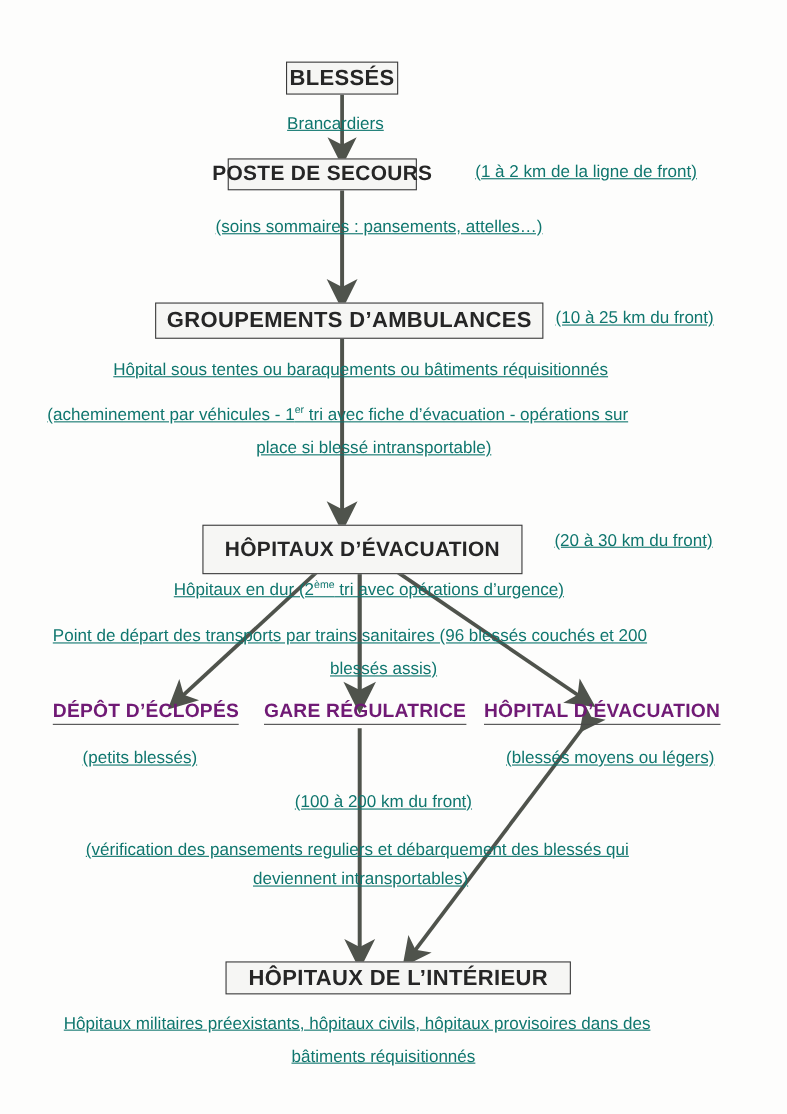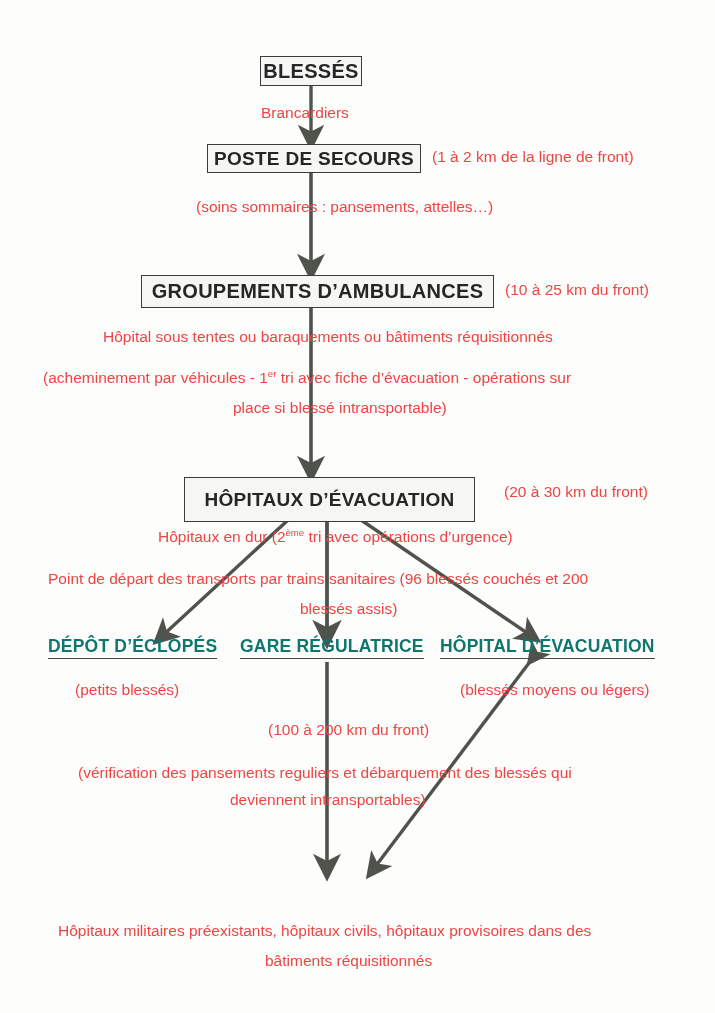--- a/index.html
+++ b/index.html
@@ -39,27 +39,28 @@
     color: #262626;
     text-align: center;
     white-space: nowrap;
   }
   .node-box .inner {
     display: inline-block;
     padding: 0 4px;
   }
   .note {
     position: absolute;
-    color: #ef4444;
+    color: #0f766e;
     white-space: nowrap;
+    text-decoration: underline;
   }
   .heading-underlined {
     position: absolute;
     font-weight: bold;
-    color: #0f766e;
+    color: #701a75;
     text-align: center;
     white-space: nowrap;
     border-bottom: 1.8px solid #4a4a4a;
     padding-bottom: 1px;
     letter-spacing: 0.2px;
   }
   sup {
     font-size: 0.62em;
     vertical-align: super;
     line-height: 0;
@@ -94,32 +95,35 @@
 
     <line x1="327" y1="662" x2="327" y2="871" stroke="#4f534c" stroke-width="3.6" marker-end="url(#ah)"></line>
 
     <line x1="532" y1="659" x2="372" y2="871" stroke="#4f534c" stroke-width="3.4" marker-end="url(#ah)" marker-start="url(#ah-sm)"></line>
   </svg>
 
   <div class="node-box" style="left:260px; top:56px; width:102px; height:30px; font-size:20px;">
     <span class="inner">BLESSÉS</span>
   </div>
 
-  <div class="node-box" style="left:207px; top:144px; width:214px; height:29px; font-size:19px;">
+  <div class="node-box" style="left:207px; top:144px; width:172px; height:29px; font-size:19px;">
     <span class="inner">POSTE DE SECOURS</span>
   </div>
 
   <div class="node-box" style="left:141px; top:275px; width:353px; height:33px; font-size:20px;">
     <span class="inner">GROUPEMENTS D’AMBULANCES</span>
   </div>
 
   <div class="node-box" style="left:184px; top:477px; width:291px; height:45px; font-size:19px;">
     <span class="inner">HÔPITAUX D’ÉVACUATION</span>
   </div>
 
+  <div class="node-box" style="left:205px; top:874px; width:314px; height:30px; font-size:20px;">
+    <span class="inner">HÔPITAUX DE L’INTÉRIEUR</span>
+  </div>
 
   <div class="heading-underlined" style="left:48px; top:636px; font-size:17.5px;">DÉPÔT D’ÉCLOPÉS</div>
 
   <div class="heading-underlined" style="left:440px; top:636px; font-size:17.5px;">HÔPITAL D’ÉVACUATION</div>
 
   <div class="heading-underlined" style="left:240px; top:636px; font-size:17.5px;">GARE RÉGULATRICE</div>
 
   <div class="note" style="left:432px; top:148px; font-size:15.5px;text-align:right;">(1 à 2 km de la ligne de front)</div>
 
   <div class="note" style="left:505px; top:281px; font-size:15.5px;">(10 à 25 km du front)</div>

